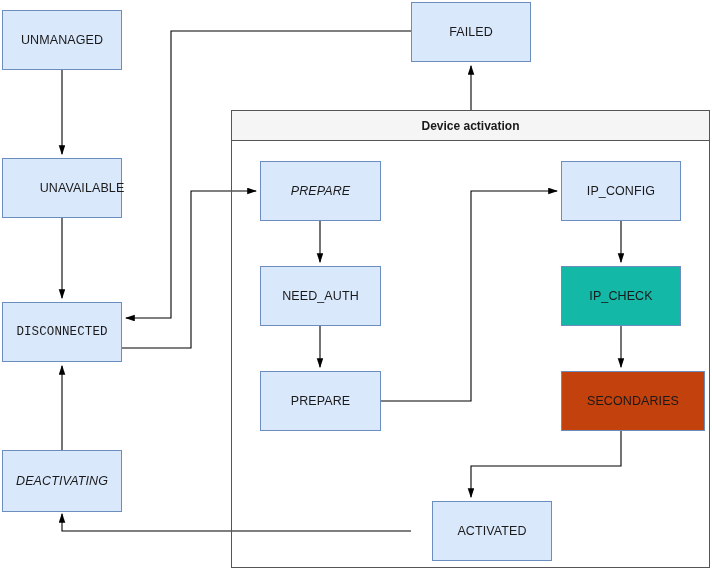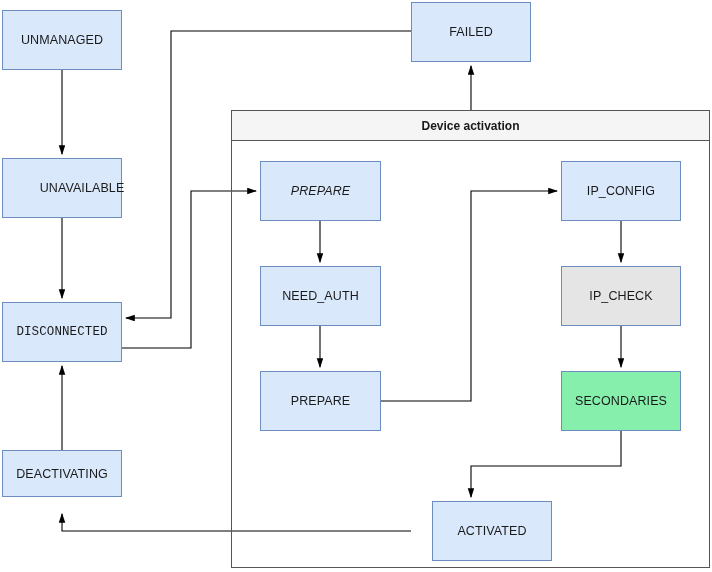--- a/index.html
+++ b/index.html
@@ -90,41 +90,41 @@
   <div id="nodes">
       <div class="node" style="left: 2px; top: 10px; width: 120px; height: 60px; background: rgb(218, 232, 252); border-color: rgb(108, 142, 191);">
         <span>UNMANAGED</span>
       </div>
       <div class="node" style="left: 2px; top: 158px; width: 120px; height: 60px; background: rgb(218, 232, 252); border-color: rgb(108, 142, 191); padding-left: 40px;">
         <span>UNAVAILABLE</span>
       </div>
       <div class="node" style="left: 2px; top: 302px; width: 120px; height: 60px; background: rgb(218, 232, 252); border-color: rgb(108, 142, 191); font-family: Liberation Mono, monospace;">
         <span>DISCONNECTED</span>
       </div>
-      <div class="node" style="left: 2px; top: 450px; width: 120px; height: 47px; background: rgb(218, 232, 252); border-color: rgb(108, 142, 191);">
+      <div class="node" style="left: 2px; top: 450px; width: 120px; height: 62px; background: rgb(218, 232, 252); border-color: rgb(108, 142, 191); font-style: italic;">
         <span>DEACTIVATING</span>
       </div>
       <div class="node" style="left: 411px; top: 2px; width: 120px; height: 60px; background: rgb(218, 232, 252); border-color: rgb(108, 142, 191);">
         <span>FAILED</span>
       </div>
       <div class="node" style="left: 260px; top: 161px; width: 121px; height: 60px; background: rgb(218, 232, 252); border-color: rgb(108, 142, 191); font-style: italic;">
         <span>PREPARE</span>
       </div>
       <div class="node" style="left: 260px; top: 266px; width: 121px; height: 60px; background: rgb(218, 232, 252); border-color: rgb(108, 142, 191);">
         <span>NEED_AUTH</span>
       </div>
       <div class="node" style="left: 260px; top: 371px; width: 121px; height: 60px; background: rgb(218, 232, 252); border-color: rgb(108, 142, 191);">
         <span>PREPARE</span>
       </div>
       <div class="node" style="left: 561px; top: 161px; width: 120px; height: 60px; background: rgb(218, 232, 252); border-color: rgb(108, 142, 191); justify-content: center;">
         <span>IP_CONFIG</span>
       </div>
-      <div class="node" style="left: 561px; top: 266px; width: 120px; height: 60px; background: #e5e5e5; border-color: rgb(108, 142, 191);">
+      <div class="node" style="left: 561px; top: 266px; width: 120px; height: 60px; background: #14b8a6; border-color: rgb(108, 142, 191);">
         <span>IP_CHECK</span>
       </div>
-      <div class="node" style="left: 561px; top: 371px; width: 120px; height: 60px; background: #86efac; border-color: rgb(108, 142, 191);">
+      <div class="node" style="left: 561px; top: 371px; width: 144px; height: 60px; background: #c2410c; border-color: rgb(108, 142, 191);">
         <span>SECONDARIES</span>
       </div>
       <div class="node" style="left: 432px; top: 501px; width: 120px; height: 60px; background: rgb(218, 232, 252); border-color: rgb(108, 142, 191);">
         <span>ACTIVATED</span>
       </div>
     </div>
 </div>
 
 </body></html>

